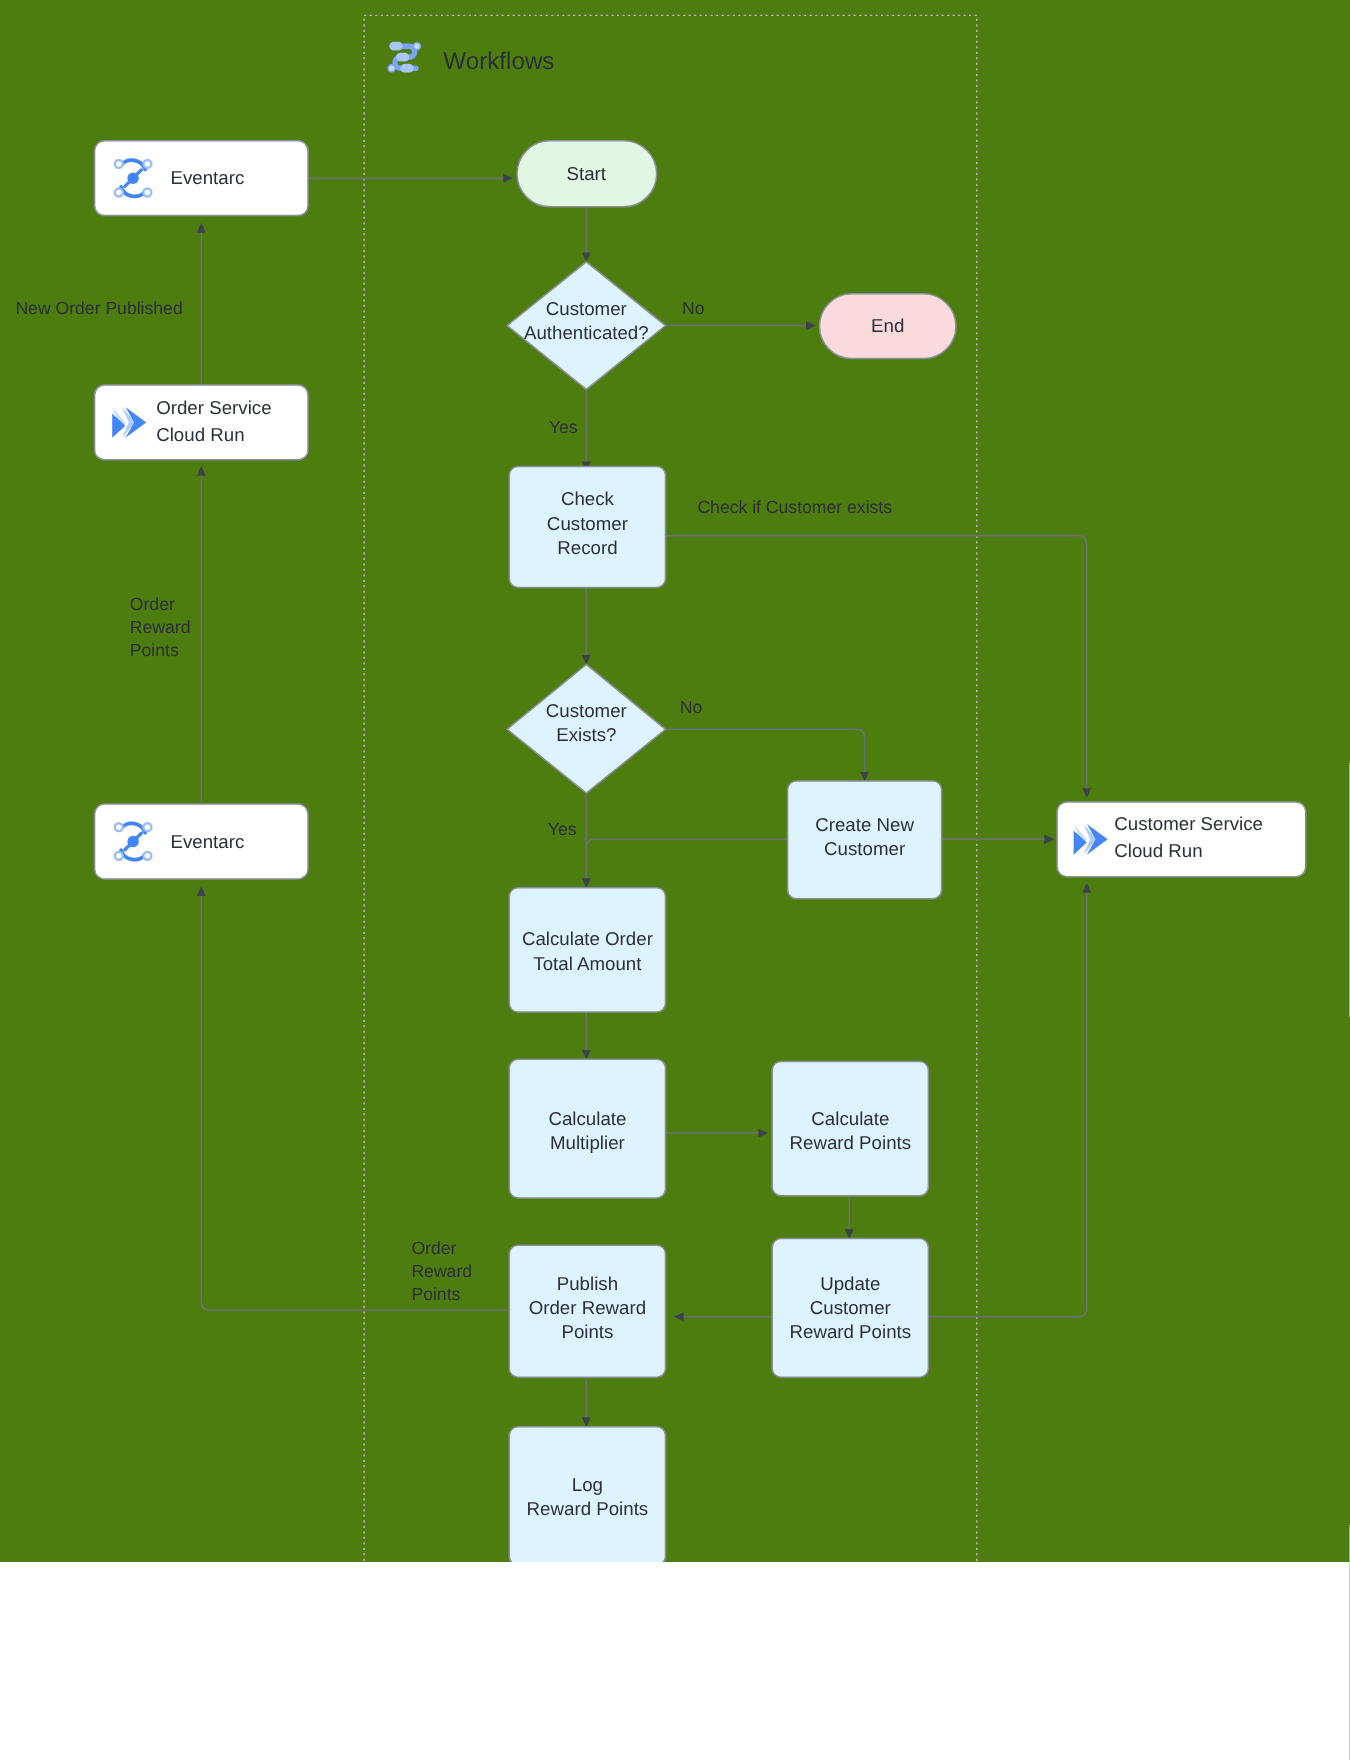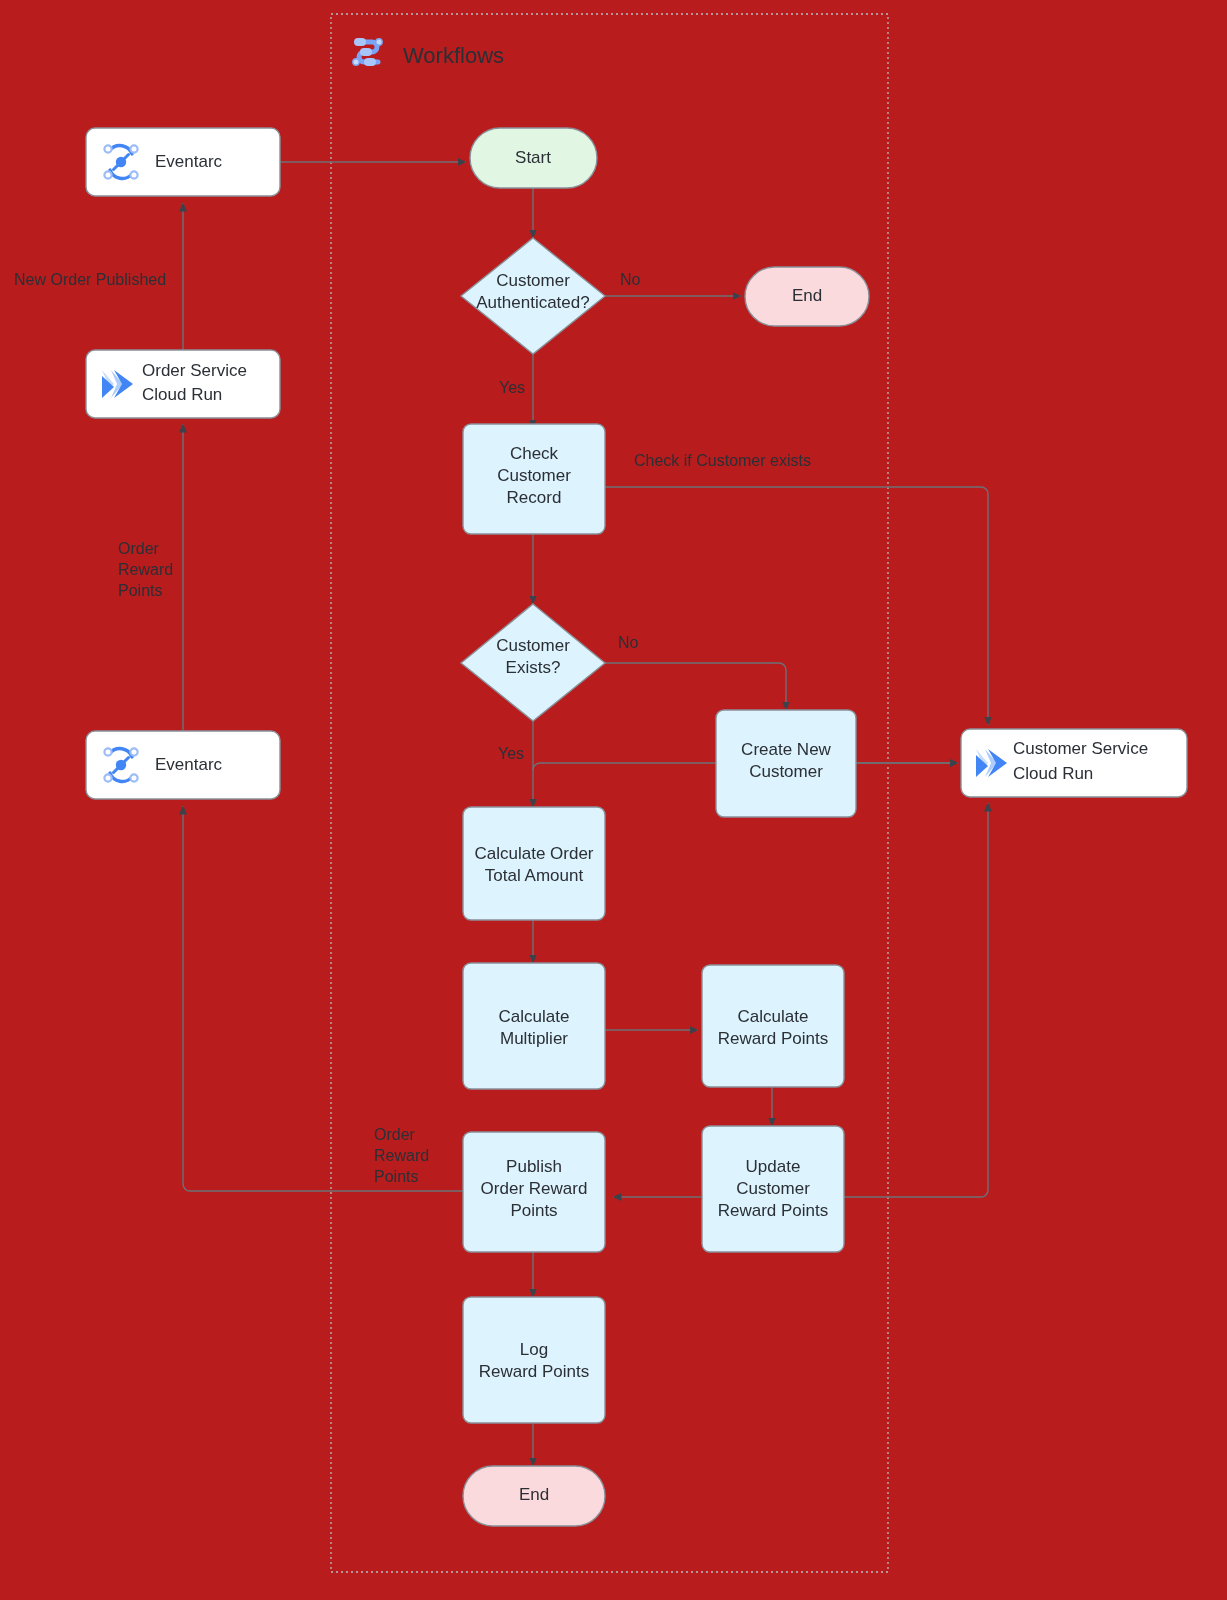--- a/index.html
+++ b/index.html
@@ -3,22 +3,22 @@
 <meta charset="utf-8">
 <style>
   html, body {
     margin: 0;
     padding: 0;
     background: #ffffff;
   }
   #canvas-wrap {
     position: relative;
     width: 1227px;
-    height: 1600px;
-    background: #b91c1c;
+    height: 1420px;
+    background: #4d7c0f;
     font-family: "Liberation Sans", sans-serif;
   }
   svg#diagram {
     display: block;
     width: 1227px;
     height: 1600px;
   }
   .node-shape {
     stroke: #8a9099;
     stroke-width: 1.4;

